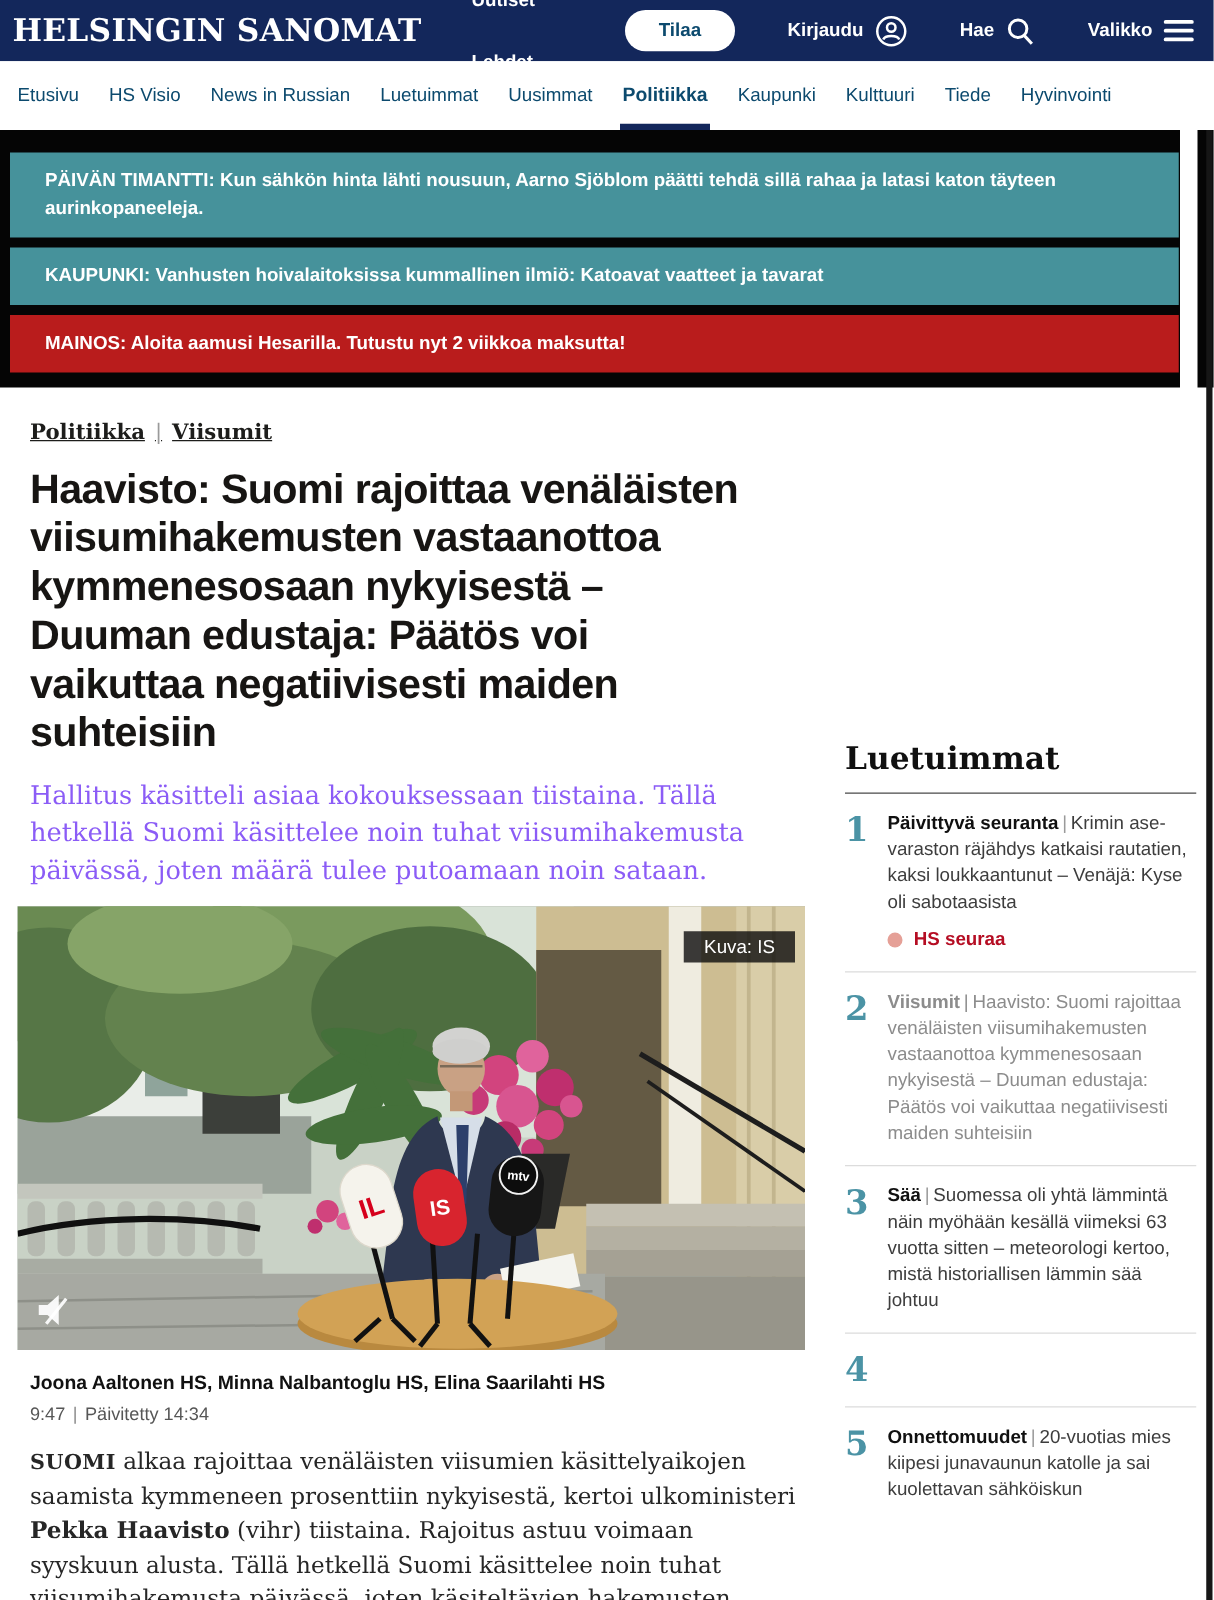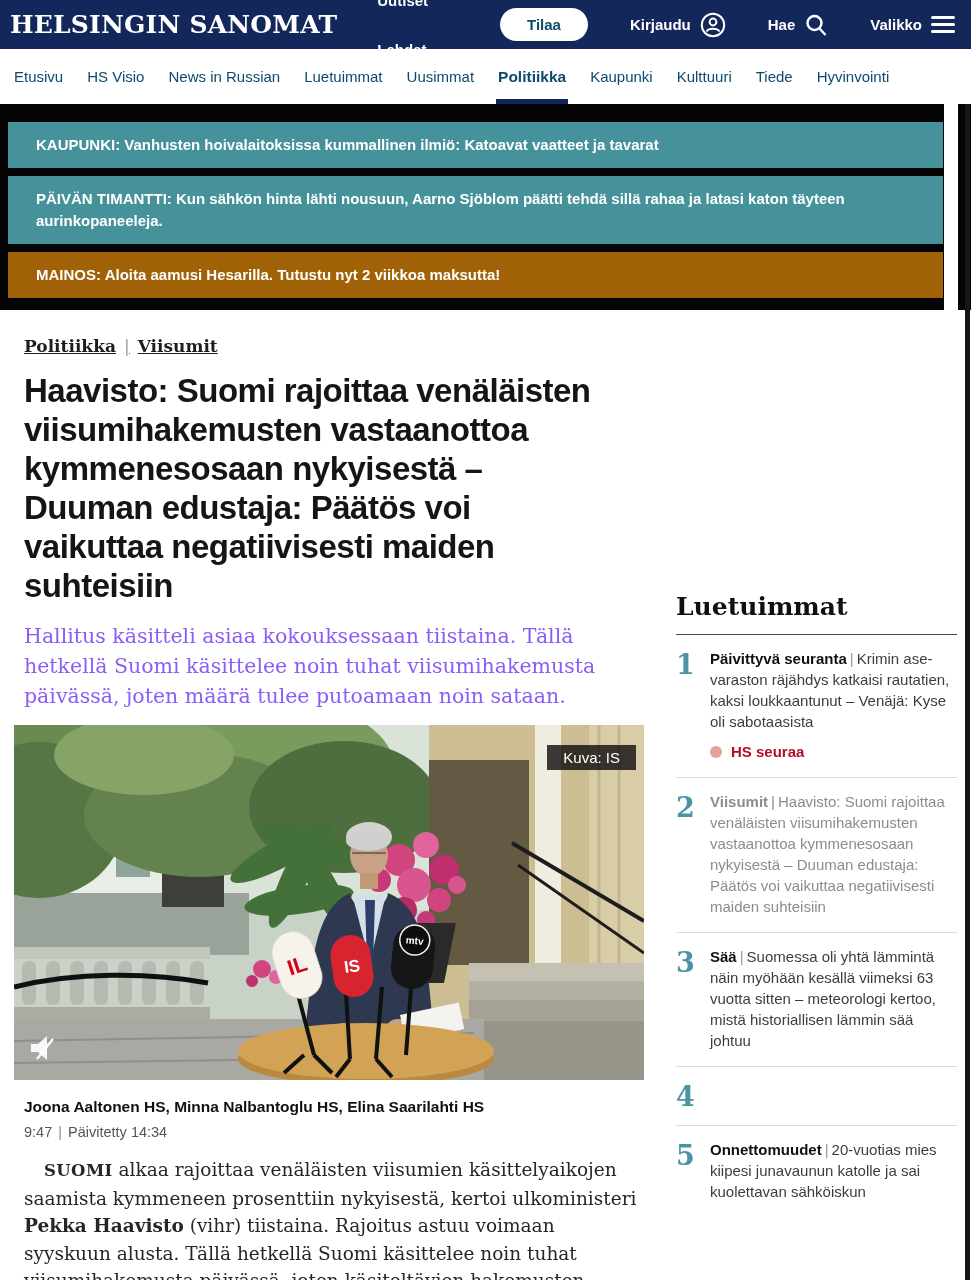--- a/index.html
+++ b/index.html
@@ -25,21 +25,21 @@
   .subnav { height:55px; display:flex; align-items:stretch; padding:0 2px; background:#fff; }
   .subnav a { display:flex; align-items:center; padding:0 12px; font-size:15px; color:#0c4a6e; position:relative; white-space:nowrap; }
   .subnav a.active { font-weight:700; font-size:15.5px; }
   .subnav a.active::after { content:""; position:absolute; left:10px; right:10px; bottom:0; height:5px; background:#13275B; }
 
   
   .band { background:#050505; padding:18px 0 12px 8px; width:971px; }
   .banner { display:block; width:935px; padding:12px 28px; color:#fff; font-size:15px; line-height:22px; font-weight:700; margin-bottom:8px; }
   .banner:last-child { margin-bottom:0; }
   .banner.teal { background:#46929B; }
-  .banner.blue { background:#a16207; }
+  .banner.blue { background:#b91c1c; }
 
   .white-strip { position:absolute; left:944px; top:104px; width:14px; height:208px; background:#fff; }
   .edge-line { position:absolute; left:965px; top:104px; width:5px; height:1176px; background:#161616; }
 
   
   .main { display:flex; padding:26px 0 0 14px; }
   .leftcol { width:630px; flex:none; }
   .tpad { padding-left:10px; }
   .breadcrumb { font-family:"DejaVu Serif",serif; font-weight:700; font-size:17px; color:#1d1d1b;text-decoration:underline; }
   .breadcrumb .bsep { color:#9a9a9a; font-weight:400; padding:0 8px; }
@@ -48,21 +48,21 @@
 
   .photo { position:relative; width:630px; height:355px; margin-top:14px; background:#aab0a6; overflow:hidden; cursor:pointer; }
   .photo svg.scene { display:block; }
   .credit { position:absolute; top:20px; right:8px; background:rgba(12,12,12,.8); color:#fff; font-size:15px; padding:4px 16px; }
   .mutebtn { position:absolute; left:14px; bottom:16px; background:none; border:none; cursor:pointer; }
 
   .byline { font-weight:700; font-size:15.5px; color:#111; margin-top:18px; }
   .times { font-size:14.5px; color:#565656; margin-top:8px; }
   .times .tsep { color:#8c8c8c; padding:0 6px; }
   .bodytext { font-family:"DejaVu Serif",serif; font-size:18.5px; line-height:27.5px; color:#262626; width:628px; margin-top:16px; }
-  .bodytext .leadword { font-weight:700; font-size:16.5px; letter-spacing:.4px;margin-left:20px; }
+  .bodytext .leadword { font-weight:700; font-size:16.5px; letter-spacing:.4px; }
   .bodytext strong { font-weight:700; }
 
   
   .sidebar { width:281px; margin-left:32px; margin-top:256px; flex:none; }
   .sb-title { font-family:"DejaVu Serif",serif; font-weight:700; font-size:25px; color:#101010; }
   .sb-rule { height:1px; background:#4a4a4a; margin-top:13px; }
   .sb-item { display:flex; margin-top:13px; cursor:pointer; }
   .rank { font-family:"DejaVu Serif",serif; font-weight:700; font-size:27px; color:#4B93A5; width:34px; flex:none; line-height:1; padding-top:3px; }
   .sb-text { font-size:15px; line-height:21px; color:#3d3d3d; }
   .sb-text strong { color:#101010; }
@@ -122,26 +122,26 @@
   <a>Uusimmat</a>
   <a class="active">Politiikka</a>
   <a>Kaupunki</a>
   <a>Kulttuuri</a>
   <a>Tiede</a>
   <a>Hyvinvointi</a>
 </nav>
 
 <div class="band">
   <a class="banner teal">
+    <strong>PÄIVÄN TIMANTTI:</strong>
+    <span>Kun sähkön hinta lähti nousuun, Aarno Sjöblom päätti tehdä sillä rahaa ja latasi katon täyteen aurinkopaneeleja.</span>
+  </a>
+  <a class="banner teal">
     <strong>KAUPUNKI:</strong>
     <span>Vanhusten hoivalaitoksissa kummallinen ilmiö: Katoavat vaatteet ja tavarat</span>
-  </a>
-  <a class="banner teal">
-    <strong>PÄIVÄN TIMANTTI:</strong>
-    <span>Kun sähkön hinta lähti nousuun, Aarno Sjöblom päätti tehdä sillä rahaa ja latasi katon täyteen aurinkopaneeleja.</span>
   </a>
   <a class="banner blue">
     <strong>MAINOS:</strong>
     <span>Aloita aamusi Hesarilla. Tutustu nyt 2 viikkoa maksutta!</span>
   </a>
 </div>
 <div class="white-strip"></div>
 <div class="edge-line"></div>
 
 <div class="main">

